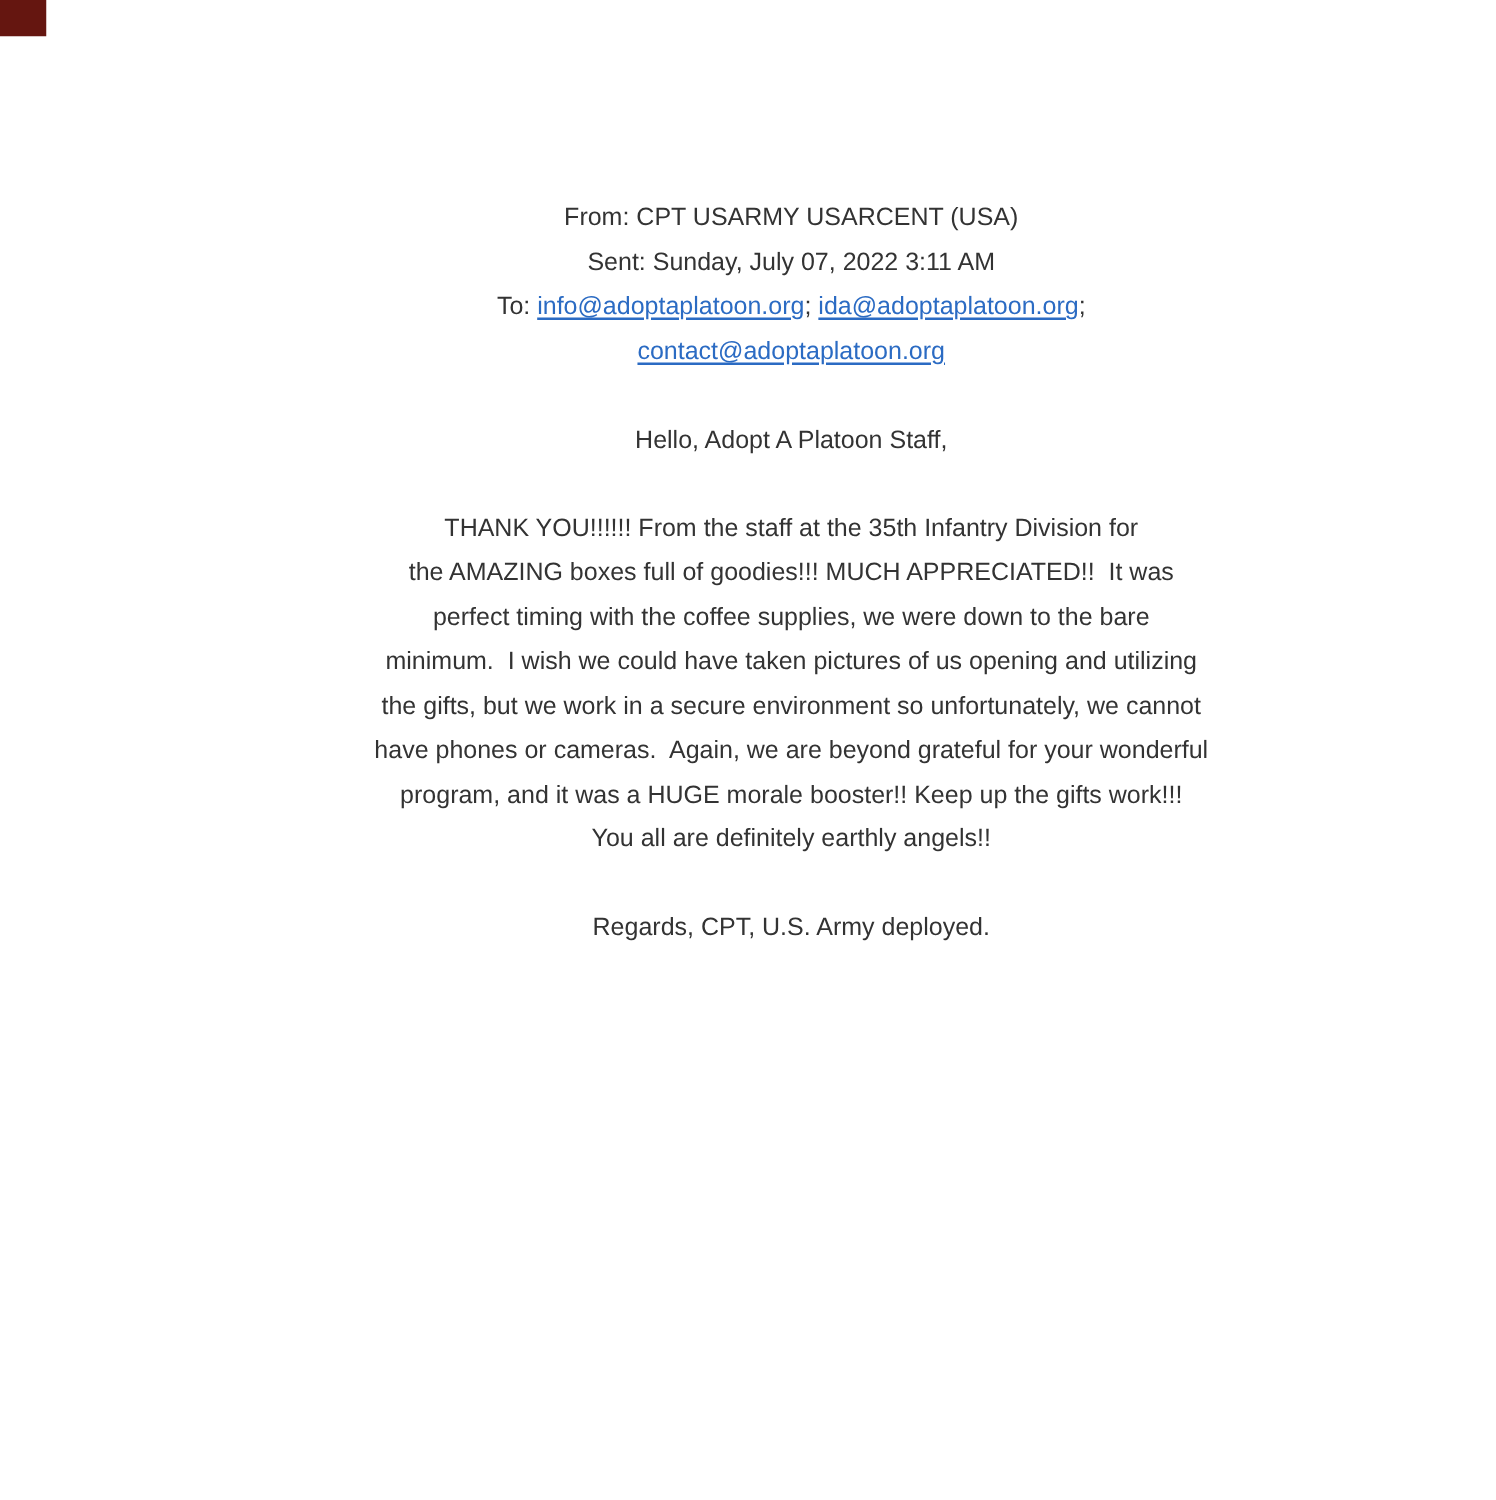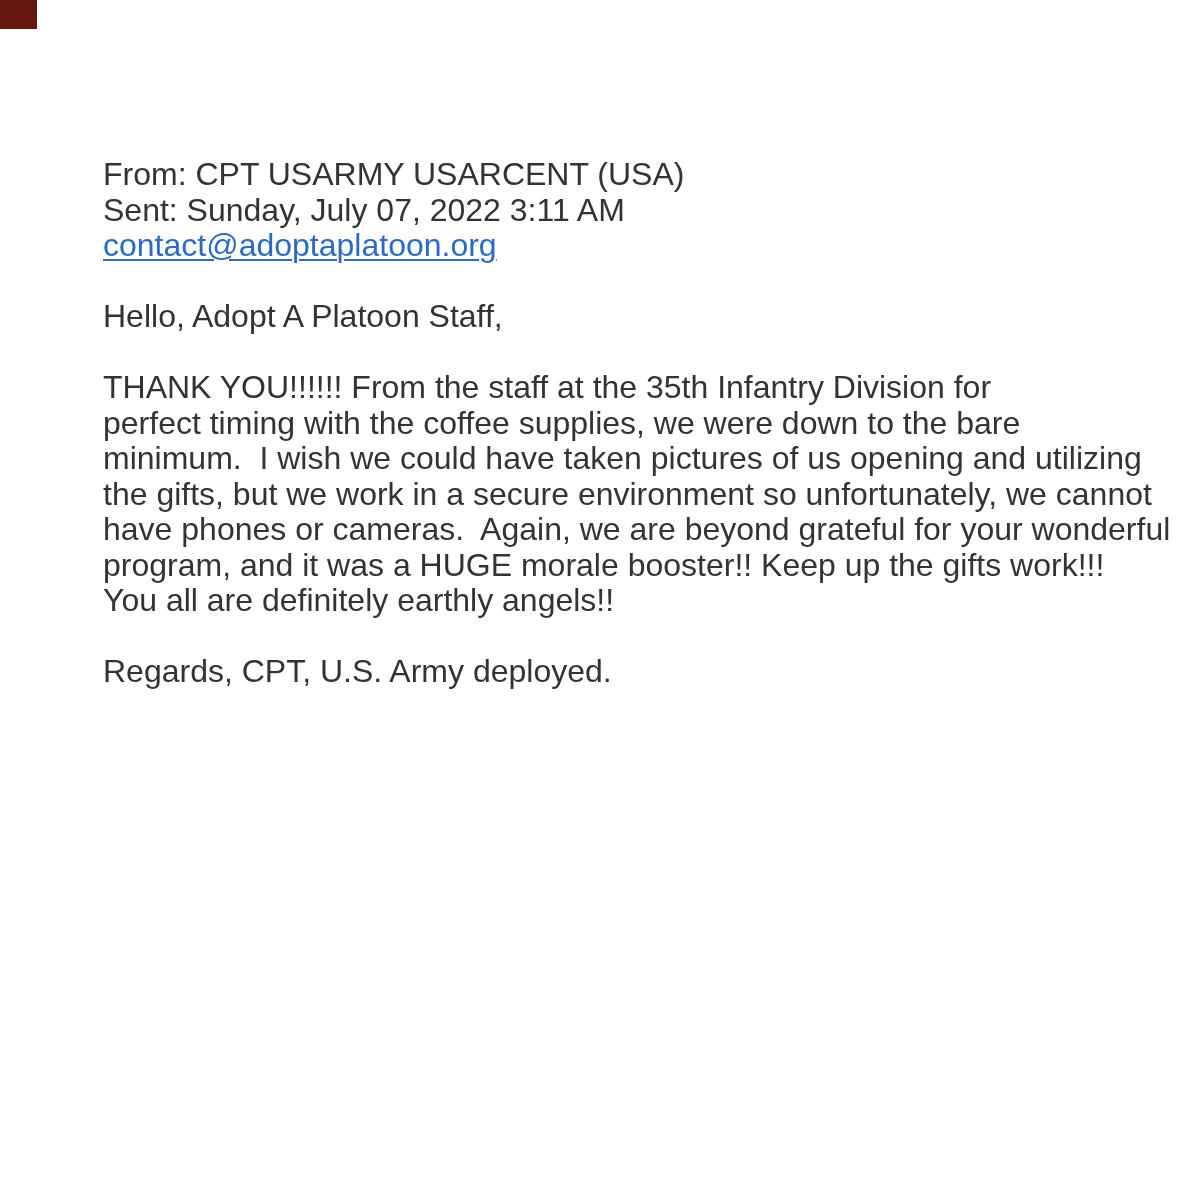--- a/index.html
+++ b/index.html
@@ -21,23 +21,24 @@
     width: 37px;
     height: 29px;
     background: var(--marker-color, #651610);
   }
   .email {
     position: absolute;
     left: 103px;
     top: 157px;
     width: 1060px;
     color: var(--text-color, #333333);
-    font-size: 32px;
+    font-size: 20px;
     line-height: 35.5px;
     letter-spacing: 0;
+    text-align: center;
   }
   .line {
     white-space: pre;
     height: 35.5px;
   }
   .blank {
     height: 35.5px;
   }
   a.email-link {
     color: var(--link-color, #2b6bc3);
@@ -53,31 +54,33 @@
 <div>
 
   <div class="corner-marker"></div>
 
   <div class="email">
 
     <div class="line">From: CPT USARMY USARCENT (USA)</div>
 
     <div class="line">Sent: Sunday, July 07, 2022 3:11 AM</div>
 
+    <div class="line"><span>To: </span><a class="email-link">info@adoptaplatoon.org</a><span>; </span><a class="email-link">ida@adoptaplatoon.org</a><span>;</span></div>
 
     <div class="line"><a class="email-link">contact@adoptaplatoon.org</a></div>
 
 
     <div class="blank"></div>
 
     <div class="line">Hello, Adopt A Platoon Staff,</div>
 
     <div class="blank"></div>
 
     <div class="line">THANK YOU!!!!!! From the staff at the 35th Infantry Division for</div>
+    <div class="line">the AMAZING boxes full of goodies!!! MUCH APPRECIATED!!  It was</div>
     <div class="line">perfect timing with the coffee supplies, we were down to the bare</div>
     <div class="line">minimum.  I wish we could have taken pictures of us opening and utilizing</div>
     <div class="line">the gifts, but we work in a secure environment so unfortunately, we cannot</div>
     <div class="line">have phones or cameras.  Again, we are beyond grateful for your wonderful</div>
     <div class="line">program, and it was a HUGE morale booster!! Keep up the gifts work!!!</div>
     <div class="line">You all are definitely earthly angels!!</div>
 
     <div class="blank"></div>
 
     <div class="line">Regards, CPT, U.S. Army deployed.</div>

